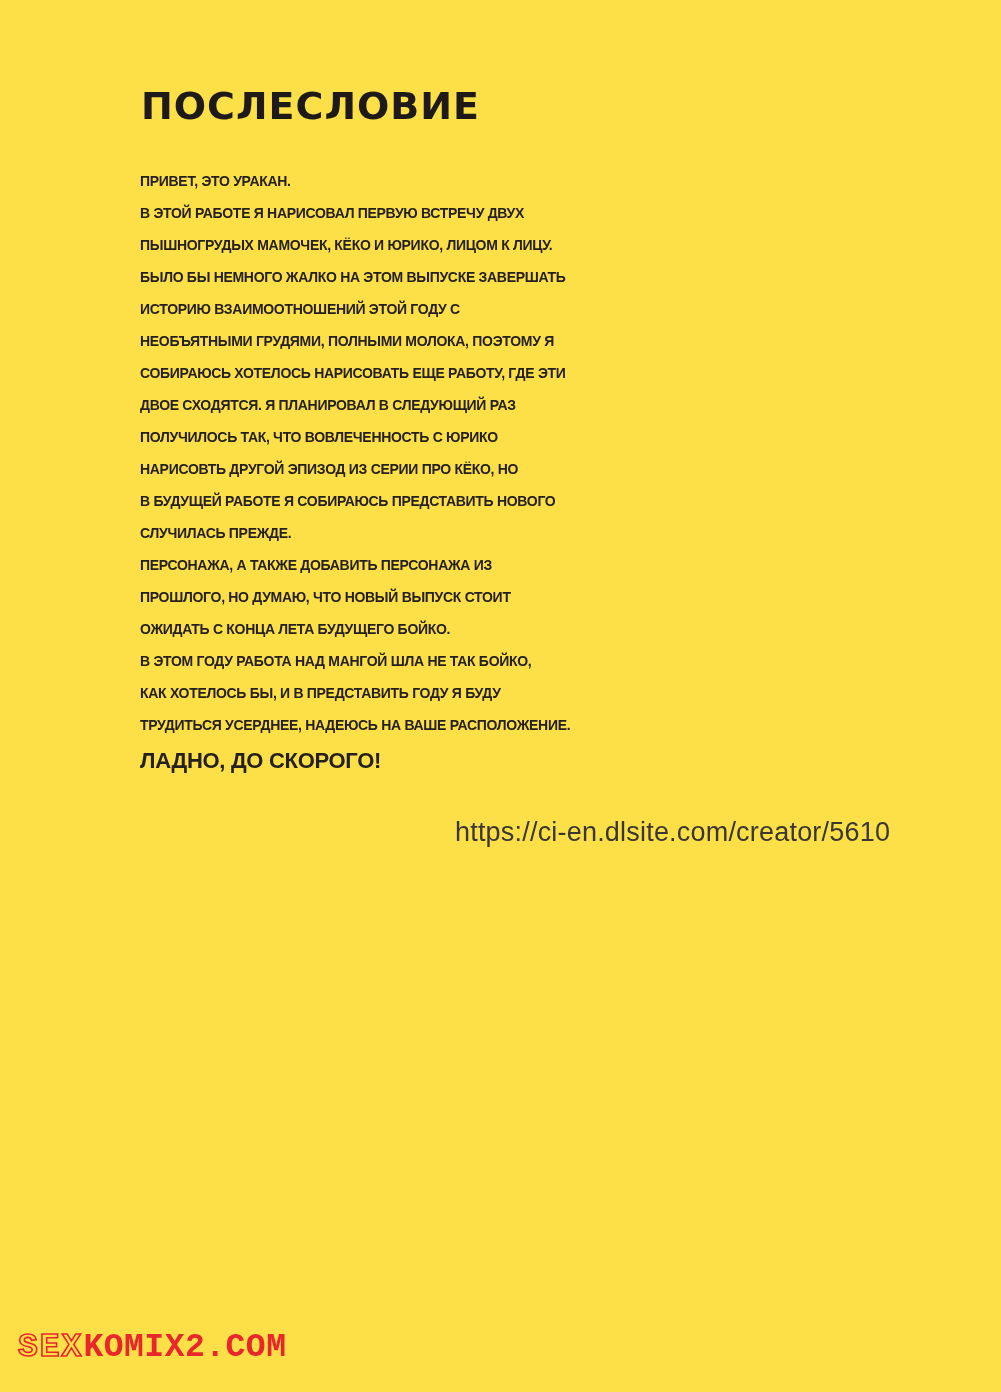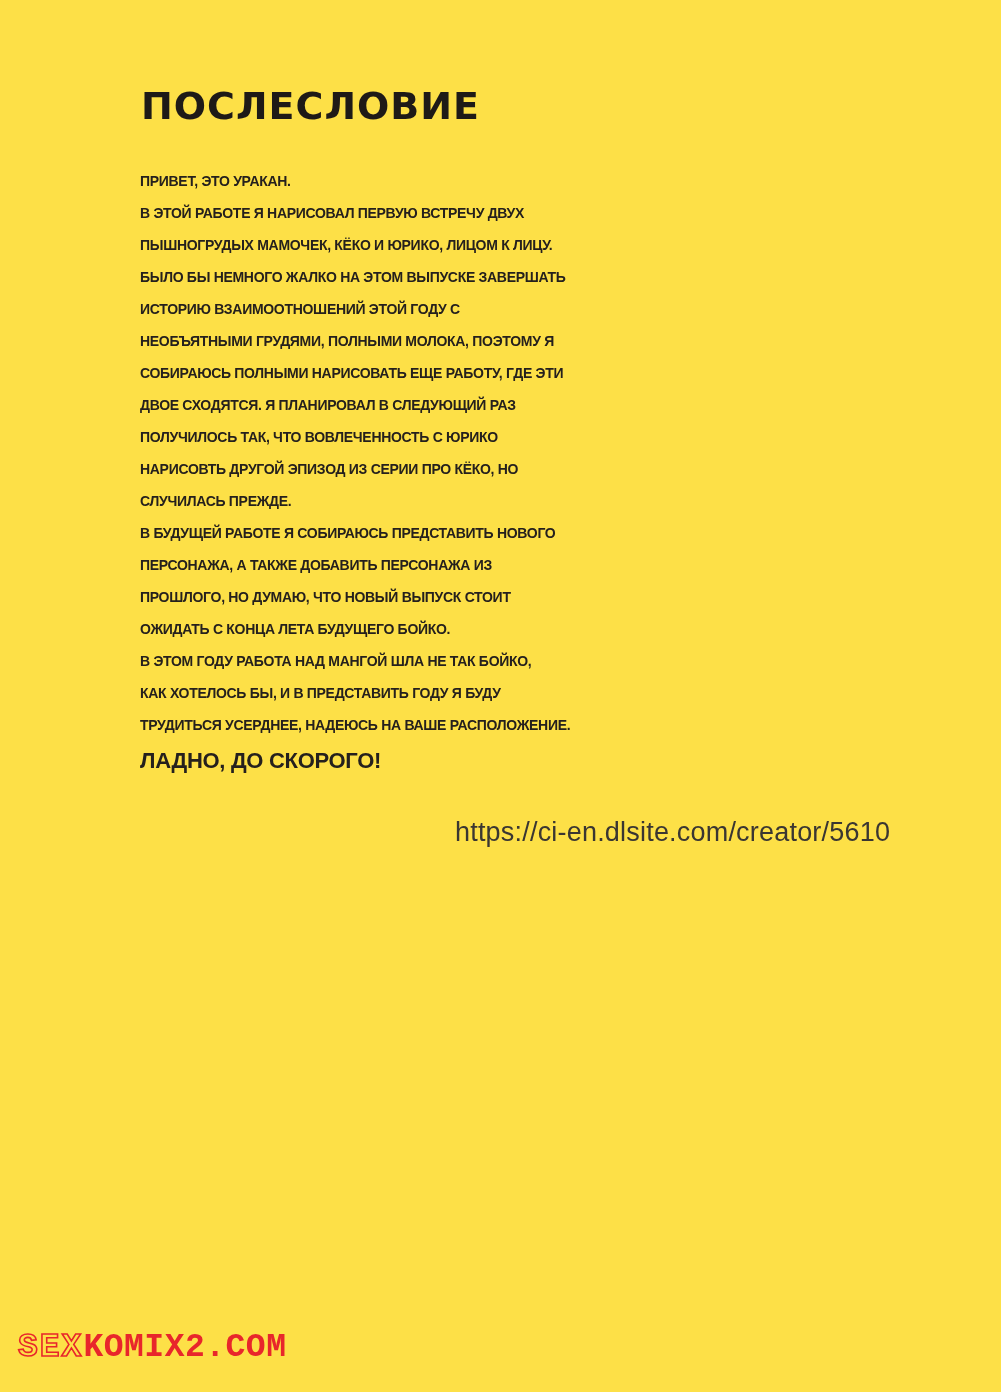--- a/index.html
+++ b/index.html
@@ -84,26 +84,26 @@
 
   <h1 class="title">ПОСЛЕСЛОВИЕ</h1>
 
   <div class="body-text">
     <div class="line">ПРИВЕТ, ЭТО УРАКАН.</div>
     <div class="line">В ЭТОЙ РАБОТЕ Я НАРИСОВАЛ ПЕРВУЮ ВСТРЕЧУ ДВУХ</div>
     <div class="line">ПЫШНОГРУДЫХ МАМОЧЕК, КЁКО И ЮРИКО, ЛИЦОМ К ЛИЦУ.</div>
     <div class="line">БЫЛО БЫ НЕМНОГО ЖАЛКО НА ЭТОМ ВЫПУСКЕ ЗАВЕРШАТЬ</div>
     <div class="line">ИСТОРИЮ ВЗАИМООТНОШЕНИЙ ЭТОЙ ГОДУ С</div>
     <div class="line">НЕОБЪЯТНЫМИ ГРУДЯМИ, ПОЛНЫМИ МОЛОКА, ПОЭТОМУ Я</div>
-    <div class="line">СОБИРАЮСЬ ПОЛНЫМИ НАРИСОВАТЬ ЕЩЕ РАБОТУ, ГДЕ ЭТИ</div>
+    <div class="line">СОБИРАЮСЬ ХОТЕЛОСЬ НАРИСОВАТЬ ЕЩЕ РАБОТУ, ГДЕ ЭТИ</div>
     <div class="line">ДВОЕ СХОДЯТСЯ. Я ПЛАНИРОВАЛ В СЛЕДУЮЩИЙ РАЗ</div>
     <div class="line">ПОЛУЧИЛОСЬ ТАК, ЧТО ВОВЛЕЧЕННОСТЬ С ЮРИКО</div>
     <div class="line">НАРИСОВТЬ ДРУГОЙ ЭПИЗОД ИЗ СЕРИИ ПРО КЁКО, НО</div>
+    <div class="line">В БУДУЩЕЙ РАБОТЕ Я СОБИРАЮСЬ ПРЕДСТАВИТЬ НОВОГО</div>
     <div class="line">СЛУЧИЛАСЬ ПРЕЖДЕ.</div>
-    <div class="line">В БУДУЩЕЙ РАБОТЕ Я СОБИРАЮСЬ ПРЕДСТАВИТЬ НОВОГО</div>
     <div class="line">ПЕРСОНАЖА, А ТАКЖЕ ДОБАВИТЬ ПЕРСОНАЖА ИЗ</div>
     <div class="line">ПРОШЛОГО, НО ДУМАЮ, ЧТО НОВЫЙ ВЫПУСК СТОИТ</div>
     <div class="line">ОЖИДАТЬ С КОНЦА ЛЕТА БУДУЩЕГО БОЙКО.</div>
     <div class="line">В ЭТОМ ГОДУ РАБОТА НАД МАНГОЙ ШЛА НЕ ТАК БОЙКО,</div>
     <div class="line">КАК ХОТЕЛОСЬ БЫ, И В ПРЕДСТАВИТЬ ГОДУ Я БУДУ</div>
     <div class="line">ТРУДИТЬСЯ УСЕРДНЕЕ, НАДЕЮСЬ НА ВАШЕ РАСПОЛОЖЕНИЕ.</div>
   </div>
 
   <div class="closing">ЛАДНО, ДО СКОРОГО!</div>
 

